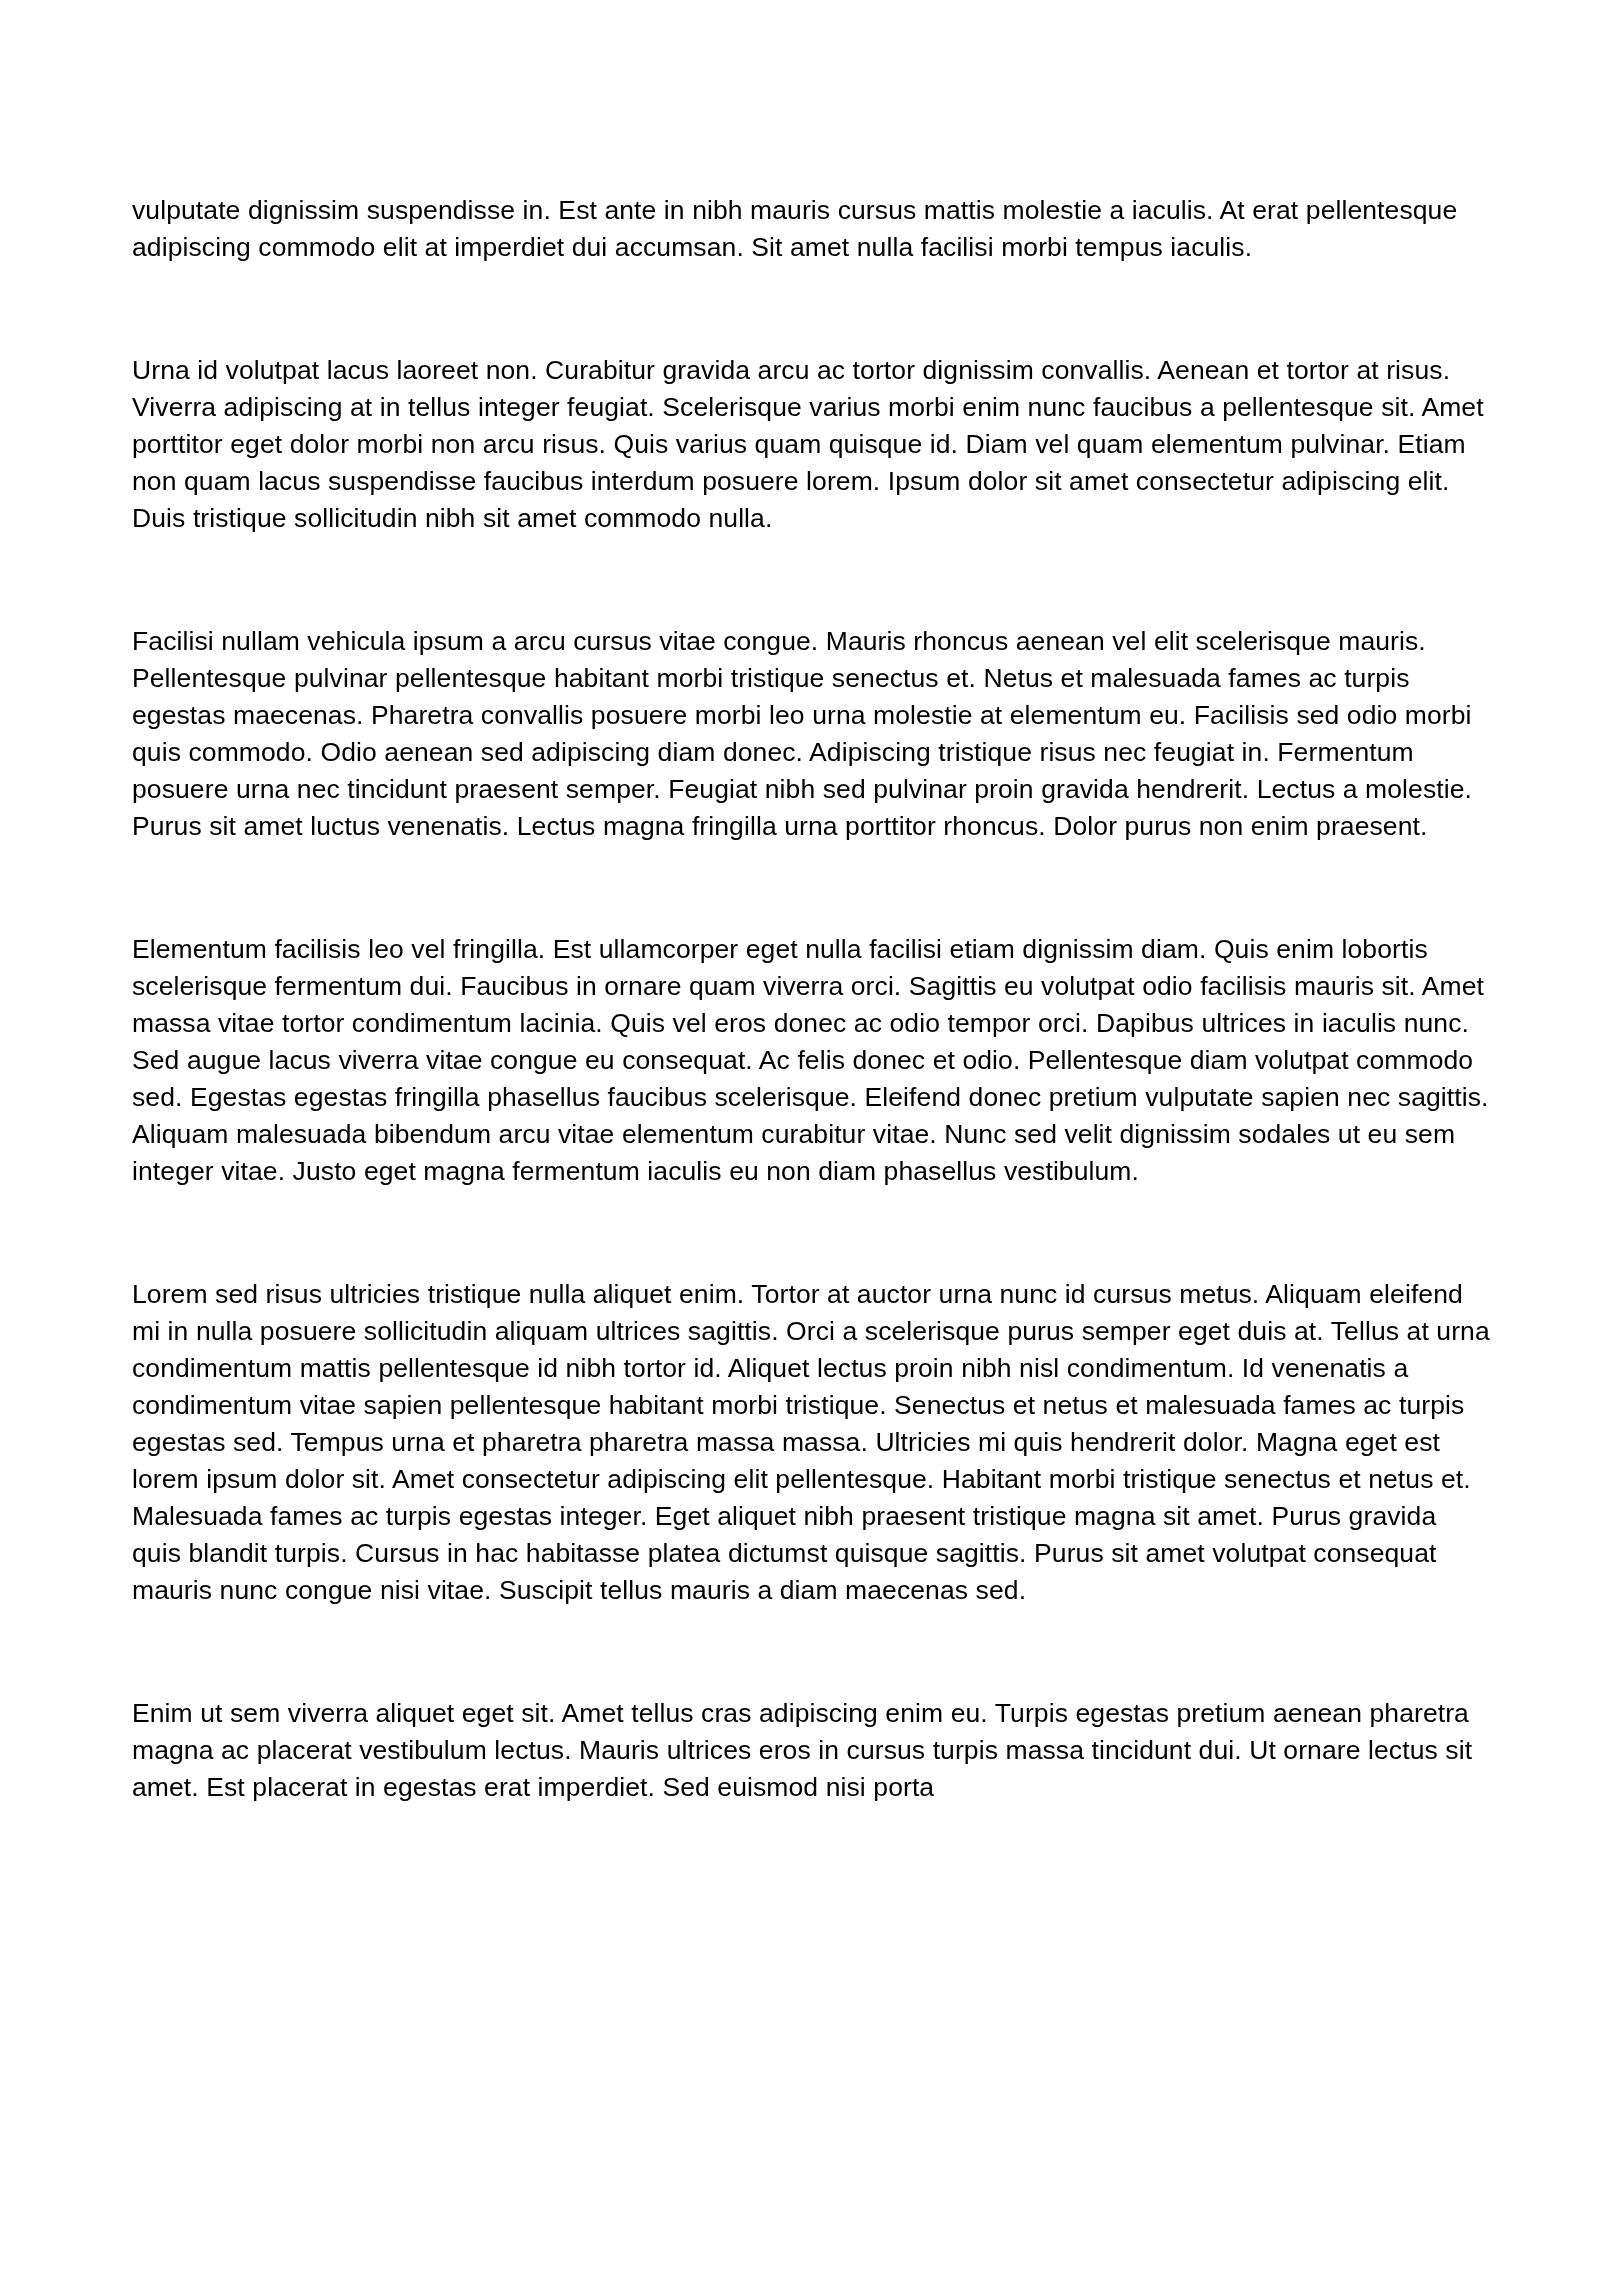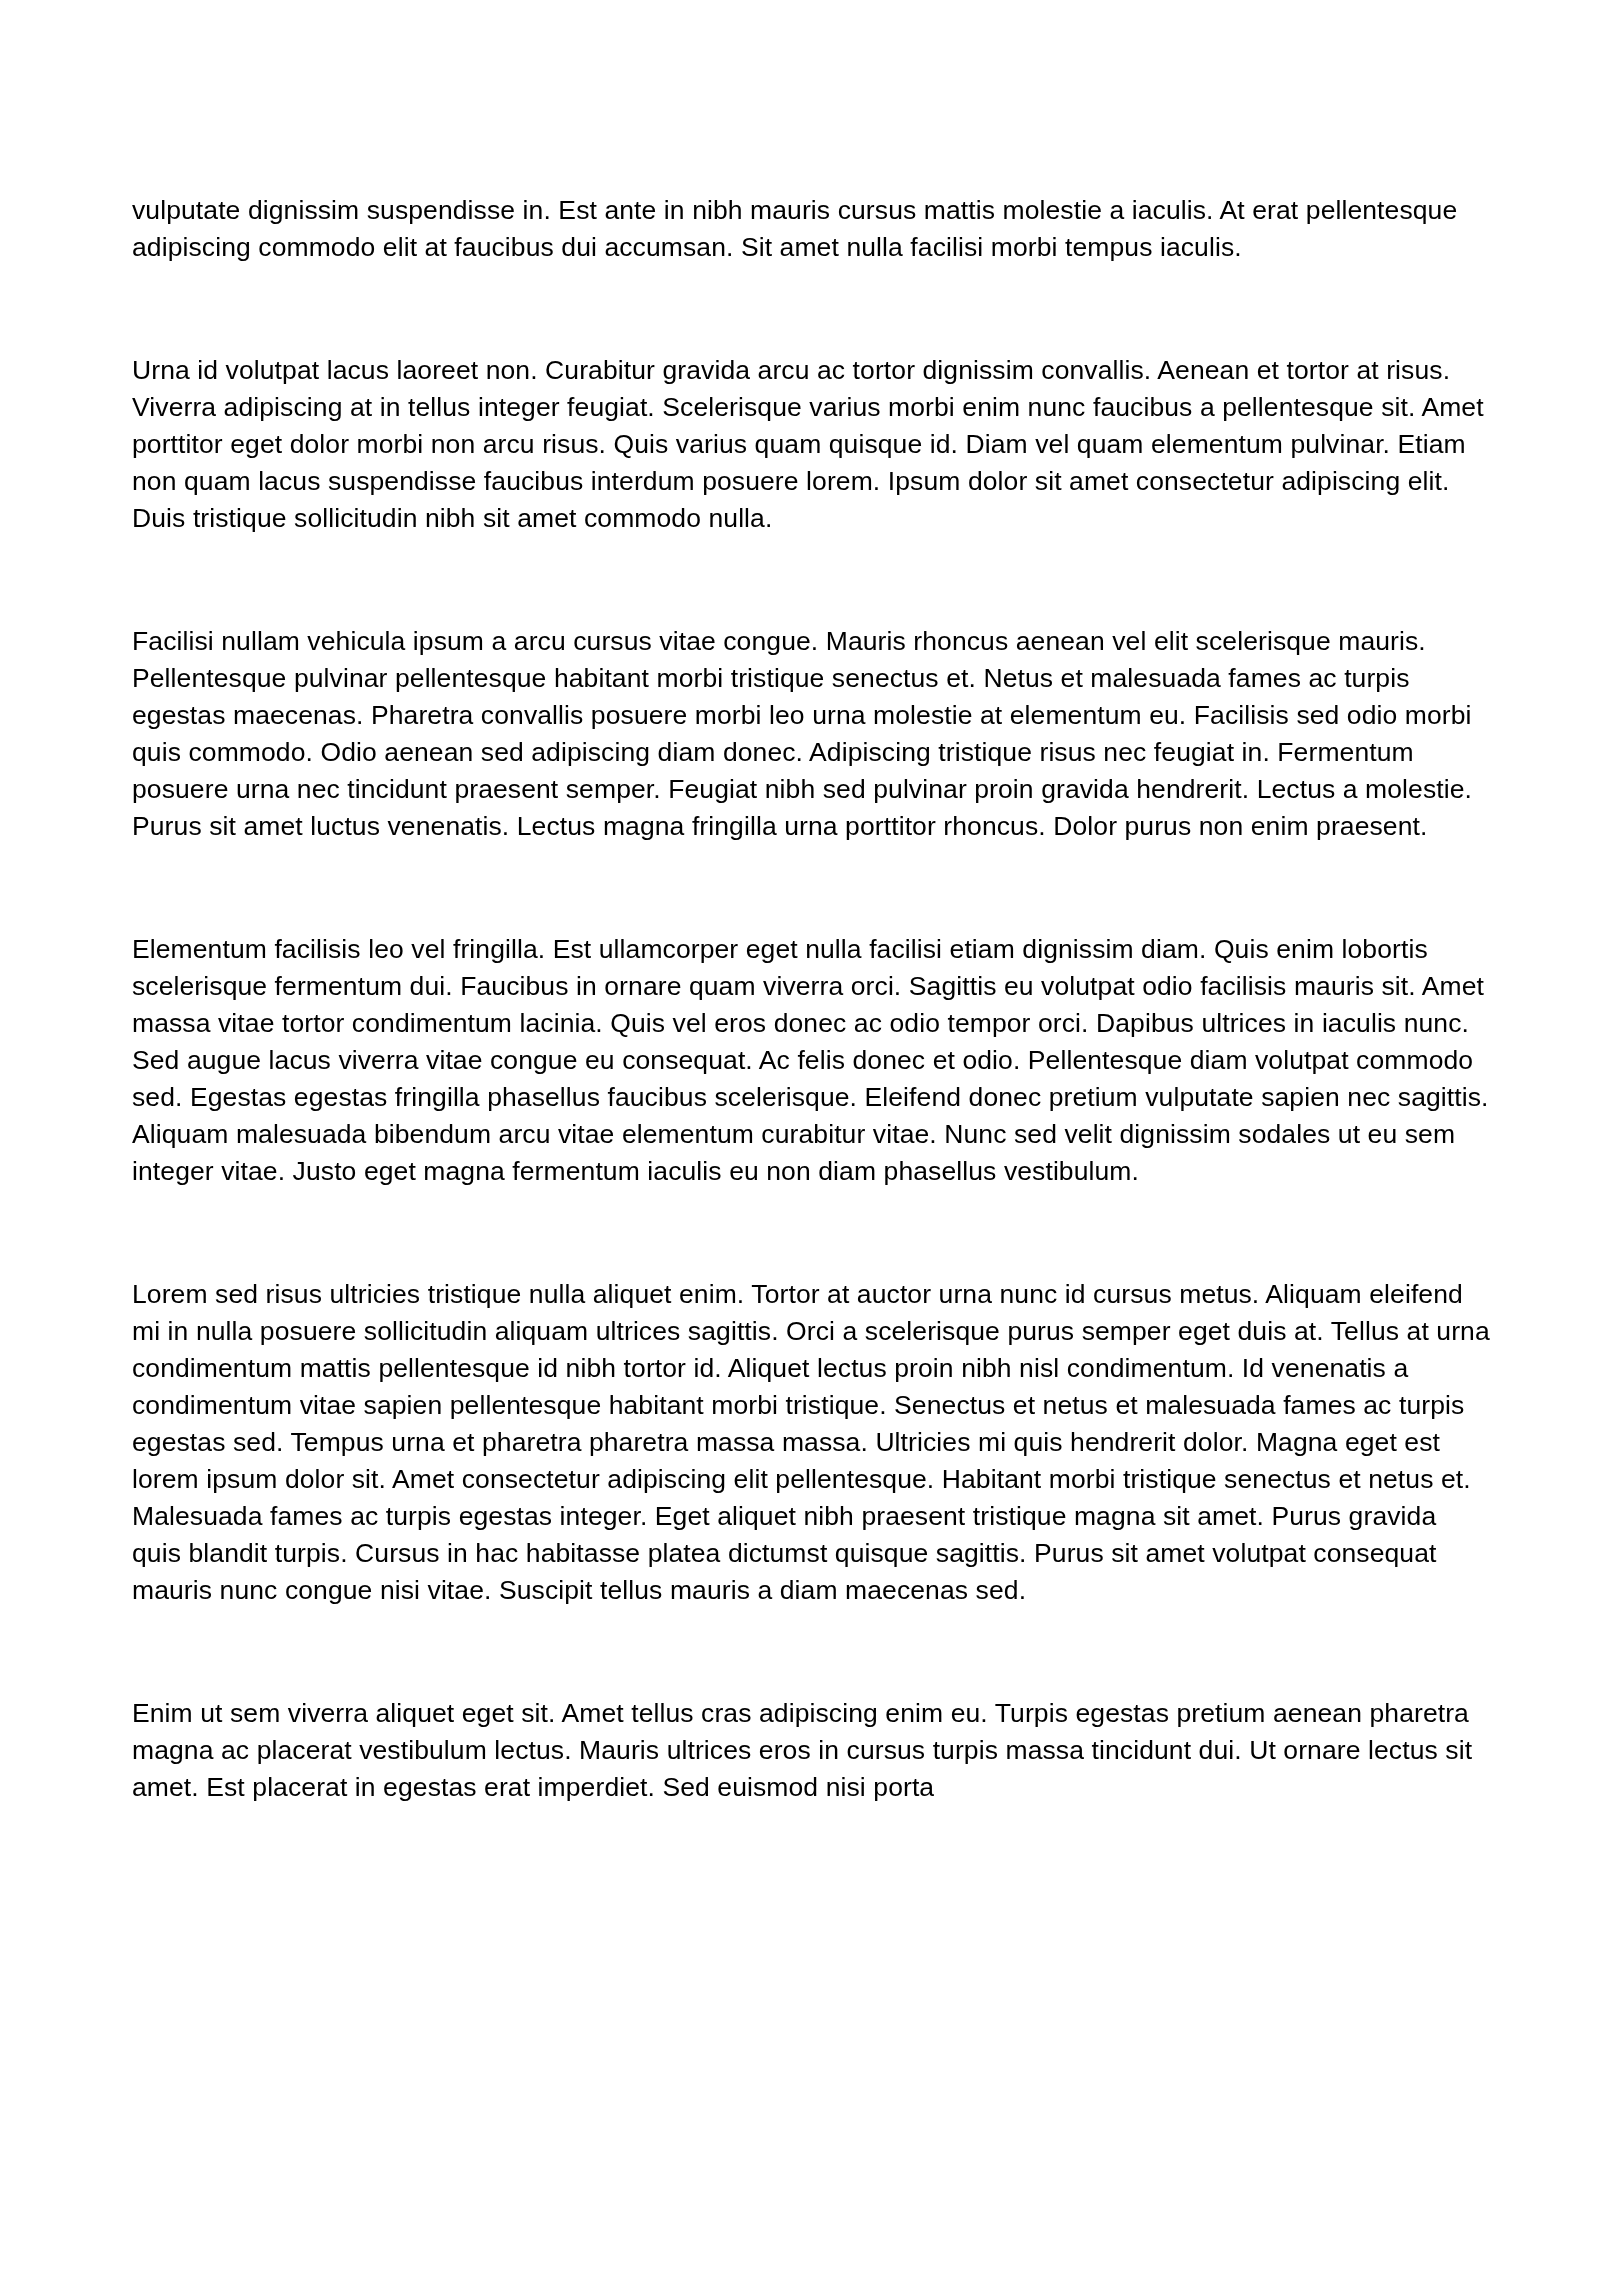--- a/index.html
+++ b/index.html
@@ -39,21 +39,21 @@
   }
   .content p:last-child {
     margin-bottom: 0;
   }
 </style>
 </head>
 <body>
 
 <main class="page">
   <div class="content">
-    <p>vulputate dignissim suspendisse in. Est ante in nibh mauris cursus mattis molestie a iaculis. At erat pellentesque adipiscing commodo elit at faucibus dui accumsan. Sit amet nulla facilisi morbi tempus iaculis.</p>
+    <p>vulputate dignissim suspendisse in. Est ante in nibh mauris cursus mattis molestie a iaculis. At erat pellentesque adipiscing commodo elit at imperdiet dui accumsan. Sit amet nulla facilisi morbi tempus iaculis.</p>
     <p>Urna id volutpat lacus laoreet non. Curabitur gravida arcu ac tortor dignissim convallis. Aenean et tortor at risus. Viverra adipiscing at in tellus integer feugiat. Scelerisque varius morbi enim nunc faucibus a pellentesque sit. Amet porttitor eget dolor morbi non arcu risus. Quis varius quam quisque id. Diam vel quam elementum pulvinar. Etiam non quam lacus suspendisse faucibus interdum posuere lorem. Ipsum dolor sit amet consectetur adipiscing elit. Duis tristique sollicitudin nibh sit amet commodo nulla.</p>
     <p>Facilisi nullam vehicula ipsum a arcu cursus vitae congue. Mauris rhoncus aenean vel elit scelerisque mauris. Pellentesque pulvinar pellentesque habitant morbi tristique senectus et. Netus et malesuada fames ac turpis egestas maecenas. Pharetra convallis posuere morbi leo urna molestie at elementum eu. Facilisis sed odio morbi quis commodo. Odio aenean sed adipiscing diam donec. Adipiscing tristique risus nec feugiat in. Fermentum posuere urna nec tincidunt praesent semper. Feugiat nibh sed pulvinar proin gravida hendrerit. Lectus a molestie. Purus sit amet luctus venenatis. Lectus magna fringilla urna porttitor rhoncus. Dolor purus non enim praesent.</p>
     <p>Elementum facilisis leo vel fringilla. Est ullamcorper eget nulla facilisi etiam dignissim diam. Quis enim lobortis scelerisque fermentum dui. Faucibus in ornare quam viverra orci. Sagittis eu volutpat odio facilisis mauris sit. Amet massa vitae tortor condimentum lacinia. Quis vel eros donec ac odio tempor orci. Dapibus ultrices in iaculis nunc. Sed augue lacus viverra vitae congue eu consequat. Ac felis donec et odio. Pellentesque diam volutpat commodo sed. Egestas egestas fringilla phasellus faucibus scelerisque. Eleifend donec pretium vulputate sapien nec sagittis. Aliquam malesuada bibendum arcu vitae elementum curabitur vitae. Nunc sed velit dignissim sodales ut eu sem integer vitae. Justo eget magna fermentum iaculis eu non diam phasellus vestibulum.</p>
     <p>Lorem sed risus ultricies tristique nulla aliquet enim. Tortor at auctor urna nunc id cursus metus. Aliquam eleifend mi in nulla posuere sollicitudin aliquam ultrices sagittis. Orci a scelerisque purus semper eget duis at. Tellus at urna condimentum mattis pellentesque id nibh tortor id. Aliquet lectus proin nibh nisl condimentum. Id venenatis a condimentum vitae sapien pellentesque habitant morbi tristique. Senectus et netus et malesuada fames ac turpis egestas sed. Tempus urna et pharetra pharetra massa massa. Ultricies mi quis hendrerit dolor. Magna eget est lorem ipsum dolor sit. Amet consectetur adipiscing elit pellentesque. Habitant morbi tristique senectus et netus et. Malesuada fames ac turpis egestas integer. Eget aliquet nibh praesent tristique magna sit amet. Purus gravida quis blandit turpis. Cursus in hac habitasse platea dictumst quisque sagittis. Purus sit amet volutpat consequat mauris nunc congue nisi vitae. Suscipit tellus mauris a diam maecenas sed.</p>
     <p>Enim ut sem viverra aliquet eget sit. Amet tellus cras adipiscing enim eu. Turpis egestas pretium aenean pharetra magna ac placerat vestibulum lectus. Mauris ultrices eros in cursus turpis massa tincidunt dui. Ut ornare lectus sit amet. Est placerat in egestas erat imperdiet. Sed euismod nisi porta</p>
   </div>
 </main>
 
 
 </body></html>

